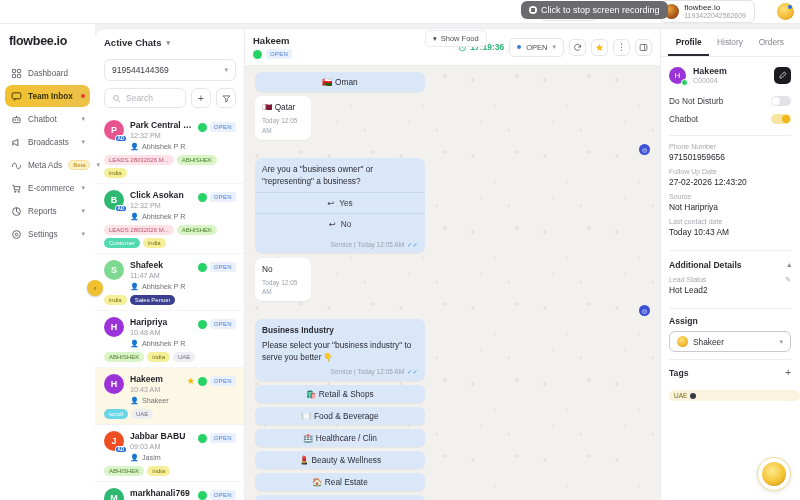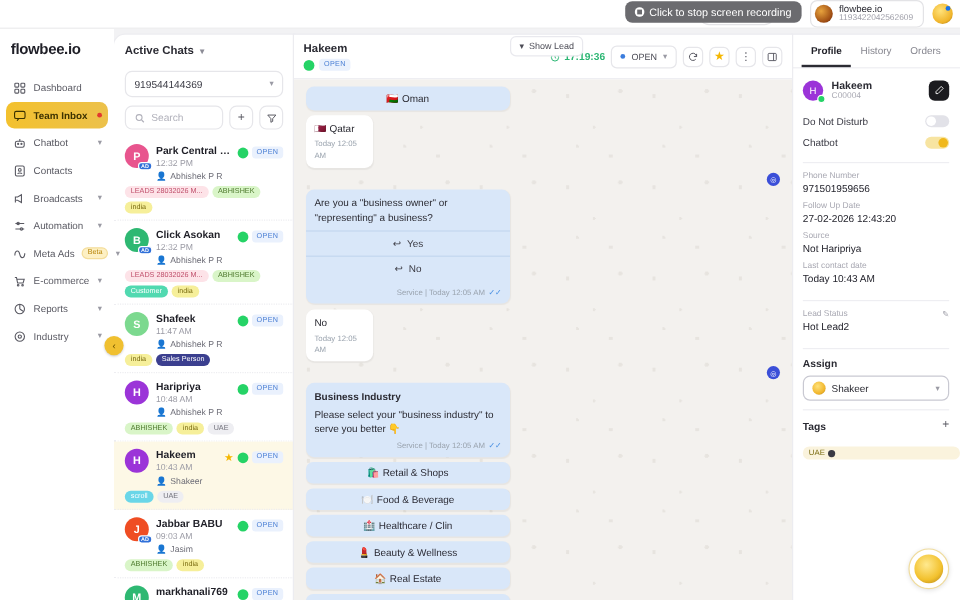--- a/index.html
+++ b/index.html
@@ -7,21 +7,21 @@
   body {
     font-family: "Liberation Sans", sans-serif;
     font-size: 11px;
     color:#2b2b33;
     background:#f2f2f4;
   }
   .app { position:relative; width:800px; height:500px; display:flex; flex-direction:column; }
 
   
   .topbar { height:27px; background:#ffffff; display:flex; align-items:center; justify-content:flex-end;
-            padding:0 6px; gap:7px; border-bottom:1px solid #ececed; position:relative; z-index:40; }
+            padding:0 6px; gap:22px; border-bottom:1px solid #ececed; position:relative; z-index:40; }
   .rec-tip { position:absolute; left:521px; top:1px; background:#6b6b6f; color:#fff; font-size:9px;
              border-radius:6px; padding:4px 8px; display:flex; align-items:center; gap:4px; }
   .rec-tip .stopdot { width:8px; height:8px; border-radius:50%; background:#fff; display:inline-block;
                       position:relative; }
   .rec-tip .stopdot::after{content:"";position:absolute;left:2px;top:2px;width:4px;height:4px;background:#6b6b6f;}
   .tier { display:flex; align-items:center; gap:5px; border:1px solid #e3e3e6; border-radius:13px;
           padding:3px 8px; font-size:8.5px; color:#5c5c66; background:#fff; }
   .tier .greendot { width:7px; height:7px; border-radius:50%; background:#2ecc40; }
   .globe { width:15px; height:15px; }
   .acct { display:flex; align-items:center; gap:5px; border:1px solid #e3e3e6; border-radius:6px;
@@ -263,54 +263,33 @@
               <rect x="4" y="8" width="16" height="11" rx="3"></rect>
                 <path d="M12 8V4"></path>
                 <circle cx="9" cy="13" r="1"></circle>
                 <circle cx="15" cy="13" r="1"></circle>
             </svg>
             </span>
           <span class="lbl">Chatbot</span>
           <span class="chev">▾</span>
         </div>
 
-        <div class="nav-item">
-          <span class="ic">
-            <svg width="11" height="11" viewBox="0 0 24 24" fill="none" stroke="#5a5a63" stroke-width="2">
-              <rect x="4" y="3" width="16" height="18" rx="2.5"></rect>
-                <circle cx="12" cy="10" r="2.5"></circle>
-                <path d="M8 17c1-2 7-2 8 0"></path>
-            </svg>
-            </span>
-          <span class="lbl">Contacts</span>
-        </div>
 
         <div class="nav-item">
           <span class="ic">
             <svg width="11" height="11" viewBox="0 0 24 24" fill="none" stroke="#5a5a63" stroke-width="2">
               <path d="M4 9v6h4l7 4V5L8 9H4z"></path>
                 <path d="M4 19v-4"></path>
             </svg>
             </span>
           <span class="lbl">Broadcasts</span>
           <span class="chev">▾</span>
         </div>
 
 
-        <div class="nav-item">
-          <span class="ic">
-            <svg width="11" height="11" viewBox="0 0 24 24" fill="none" stroke="#5a5a63" stroke-width="2">
-              <path d="M4 7h16M4 17h16"></path>
-                <circle cx="9" cy="7" r="2.2"></circle>
-                <circle cx="15" cy="17" r="2.2"></circle>
-            </svg>
-            </span>
-          <span class="lbl">Automation</span>
-          <span class="chev">▾</span>
-        </div>
 
         <div class="nav-item">
           <span class="ic">
             <svg width="11" height="11" viewBox="0 0 24 24" fill="none" stroke="#5a5a63" stroke-width="2">
               <path d="M3 15c0-5 2.5-8 5-8s3.5 4 4 6 1.5 6 4 6 5-3 5-8"></path>
             </svg>
             </span>
           <span class="lbl">Meta Ads</span>
           <span class="beta">Beta</span>
           <span class="chev">▾</span>
@@ -339,21 +318,21 @@
           <span class="chev">▾</span>
         </div>
 
         <div class="nav-item">
           <span class="ic">
             <svg width="11" height="11" viewBox="0 0 24 24" fill="none" stroke="#5a5a63" stroke-width="2">
               <circle cx="12" cy="12" r="3"></circle>
                 <circle cx="12" cy="12" r="8.5"></circle>
             </svg>
             </span>
-          <span class="lbl">Industry</span>
+          <span class="lbl">Settings</span>
           <span class="chev">▾</span>
         </div>
       </div>
 
       <div class="collapse-btn">‹</div>
     </div>
 
     <div class="chatlist">
       <div class="cl-head">
         <div class="cl-title">
@@ -519,21 +498,21 @@
       <div class="cv-head">
         <div>
           <div class="cv-name">Hakeem</div>
           <div class="cv-sub">
             <span class="wa"></span>
             <span class="open-pill">OPEN</span>
           </div>
         </div>
         <div class="showtags">
           <span>▾</span>
-          <span>Show Lead</span>
+          <span>Show Food</span>
         </div>
         <div class="cv-actions">
           <div class="timer">
             <span>
               <svg width="9" height="9" viewBox="0 0 24 24" fill="none" stroke="#2bb673" stroke-width="2.2">
                 <circle cx="12" cy="13" r="8"></circle>
                   <path d="M12 9v4l2.5 2M9 2h6"></path>
               </svg>
               </span>
             <span>17:19:36</span>
@@ -685,20 +664,24 @@
         <div class="k">Source</div>
         <div class="v">Not Haripriya</div>
       </div>
       <div class="fld">
         <div class="k">Last contact date</div>
         <div class="v">Today 10:43 AM</div>
       </div>
 
       <div class="rp-div"></div>
 
+      <div class="sec-head">
+        <span>Additional Details</span>
+        <span class="chev">▴</span>
+      </div>
       <div class="fld" style="position:relative;">
         <div class="k">Lead Status</div>
         <div class="v">Hot Lead2</div>
         <span style="position:absolute;right:9px;top:0;font-size:7px;color:#a0a0aa;">✎</span>
       </div>
 
       <div class="rp-div"></div>
 
       <div class="assign-lbl">Assign</div>
       <div class="assign-sel">

